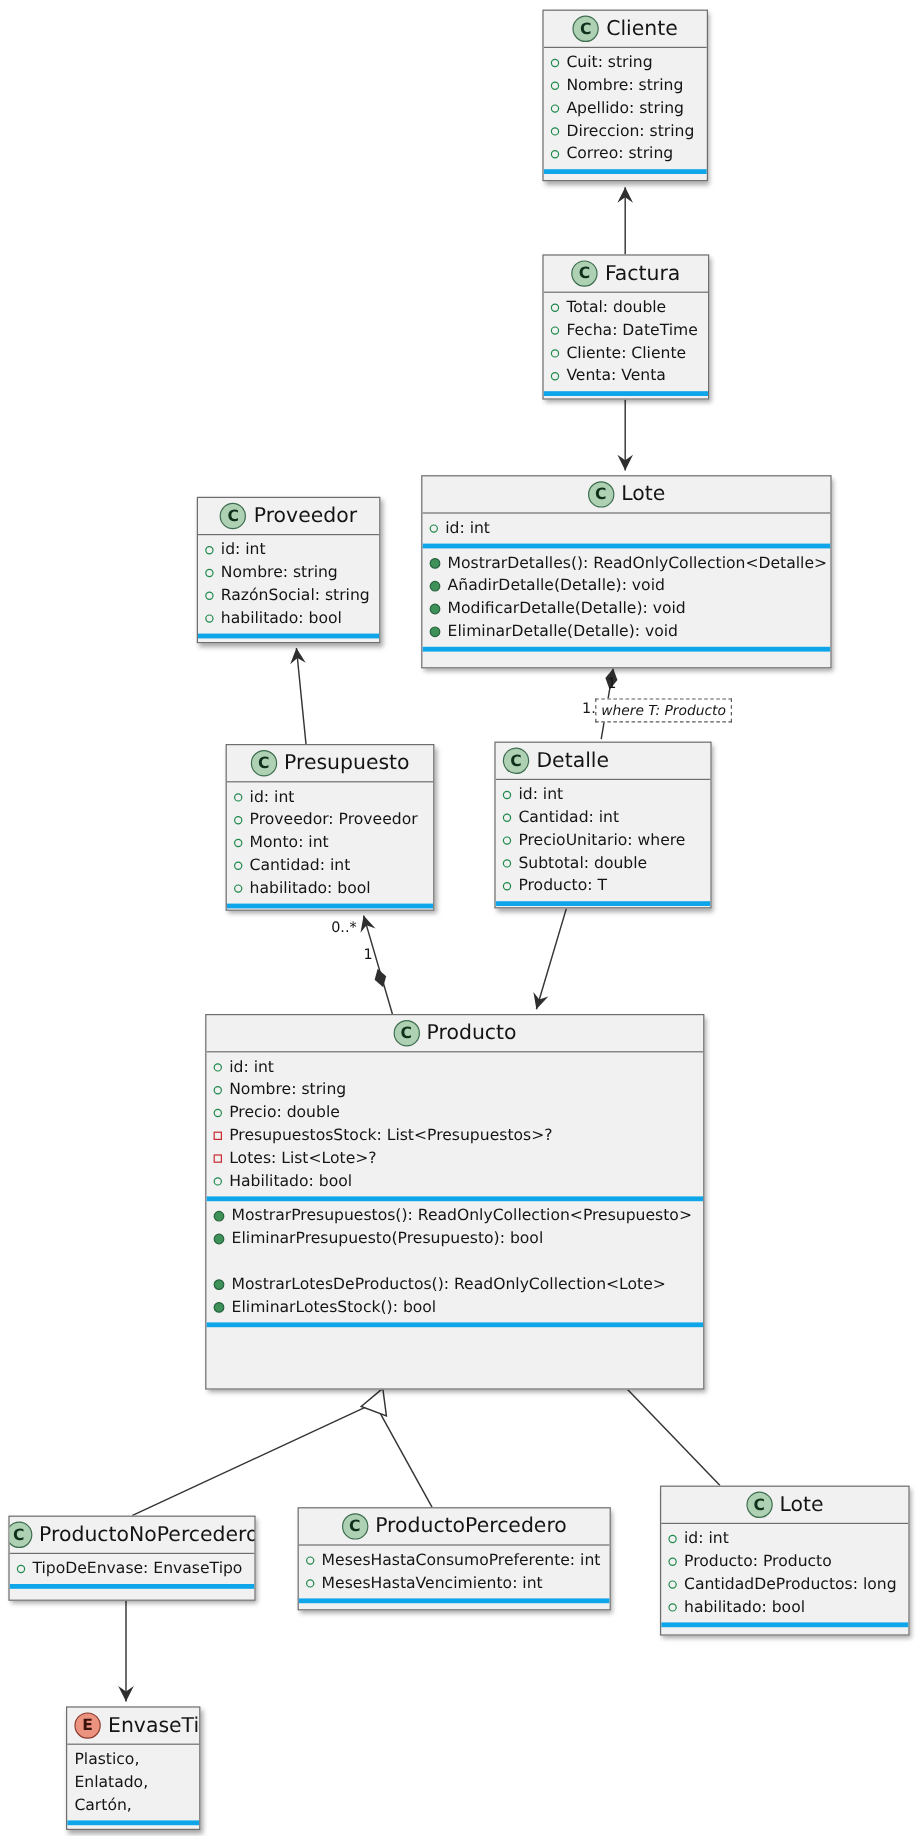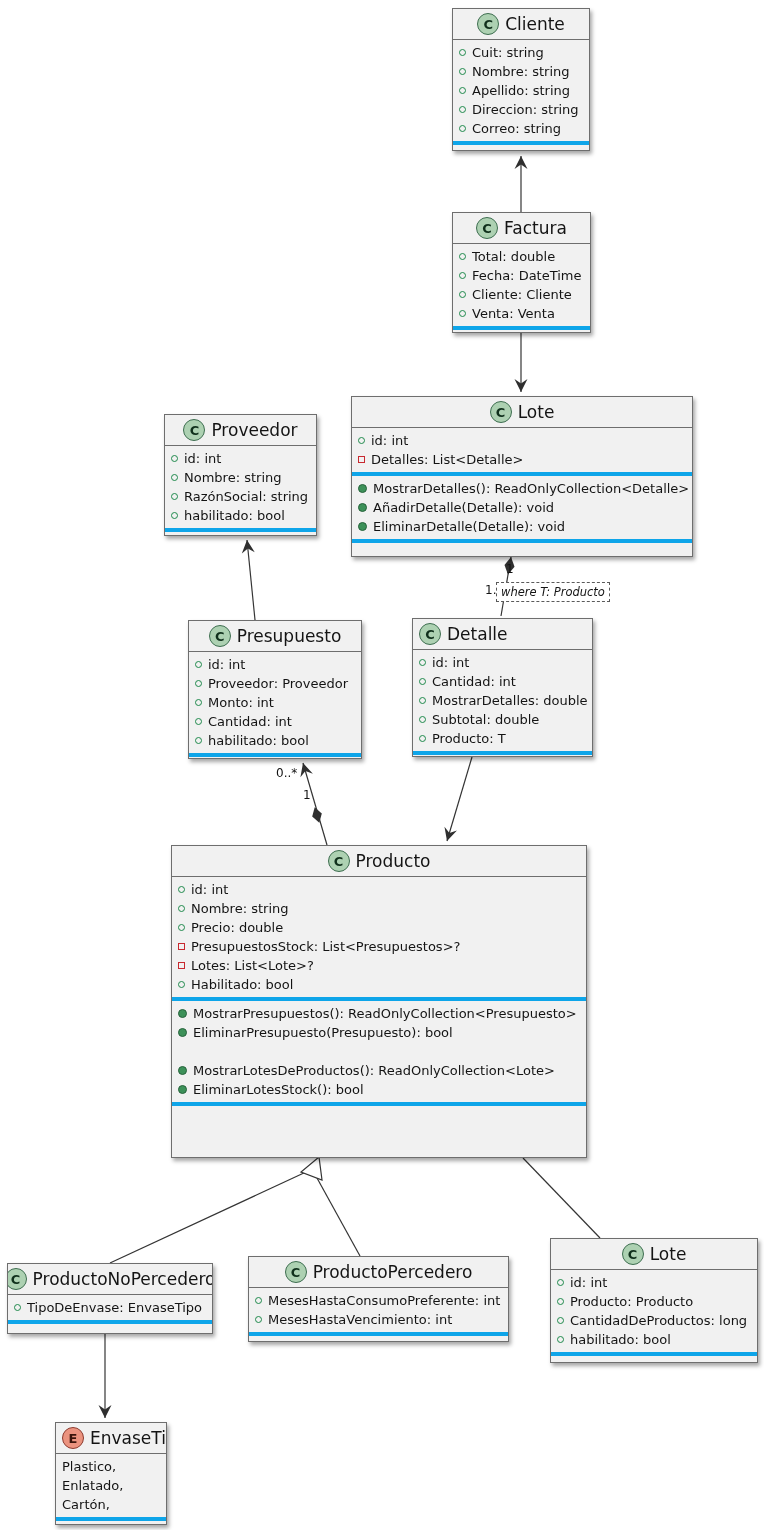--- a/index.html
+++ b/index.html
@@ -136,33 +136,33 @@
   <div class="class-box" style="left:351px;top:396px;width:342px;height:161px;">
     <div class="title">
       <span class="badge">C</span>
       <span class="cname">Lote</span>
     </div>
     <div class="members">
       <div class="member">
           <span class="ic pub"></span>
           <span class="mtext">id: int</span>
         </div>
-      <div class="member">
-          <span class="ic priv"></span>
-          <span class="mtext">Detalles: List&lt;Detalle&gt;</span>
-        </div>
     </div>
     <div class="members">
       <div class="member">
           <span class="ic meth"></span>
           <span class="mtext">MostrarDetalles(): ReadOnlyCollection&lt;Detalle&gt;</span>
         </div>
       <div class="member">
           <span class="ic meth"></span>
           <span class="mtext">AñadirDetalle(Detalle): void</span>
+        </div>
+      <div class="member">
+          <span class="ic meth"></span>
+          <span class="mtext">ModificarDetalle(Detalle): void</span>
         </div>
       <div class="member">
           <span class="ic meth"></span>
           <span class="mtext">EliminarDetalle(Detalle): void</span>
         </div>
     </div>
     <div class="footer"></div>
   </div>
 
   <div class="class-box" style="left:164px;top:414px;width:153px;height:122px;">
@@ -230,21 +230,21 @@
       <div class="member">
           <span class="ic pub"></span>
           <span class="mtext">id: int</span>
         </div>
       <div class="member">
           <span class="ic pub"></span>
           <span class="mtext">Cantidad: int</span>
         </div>
       <div class="member">
           <span class="ic pub"></span>
-          <span class="mtext">MostrarDetalles: double</span>
+          <span class="mtext">PrecioUnitario: where</span>
         </div>
       <div class="member">
           <span class="ic pub"></span>
           <span class="mtext">Subtotal: double</span>
         </div>
       <div class="member">
           <span class="ic pub"></span>
           <span class="mtext">Producto: T</span>
         </div>
     </div>

